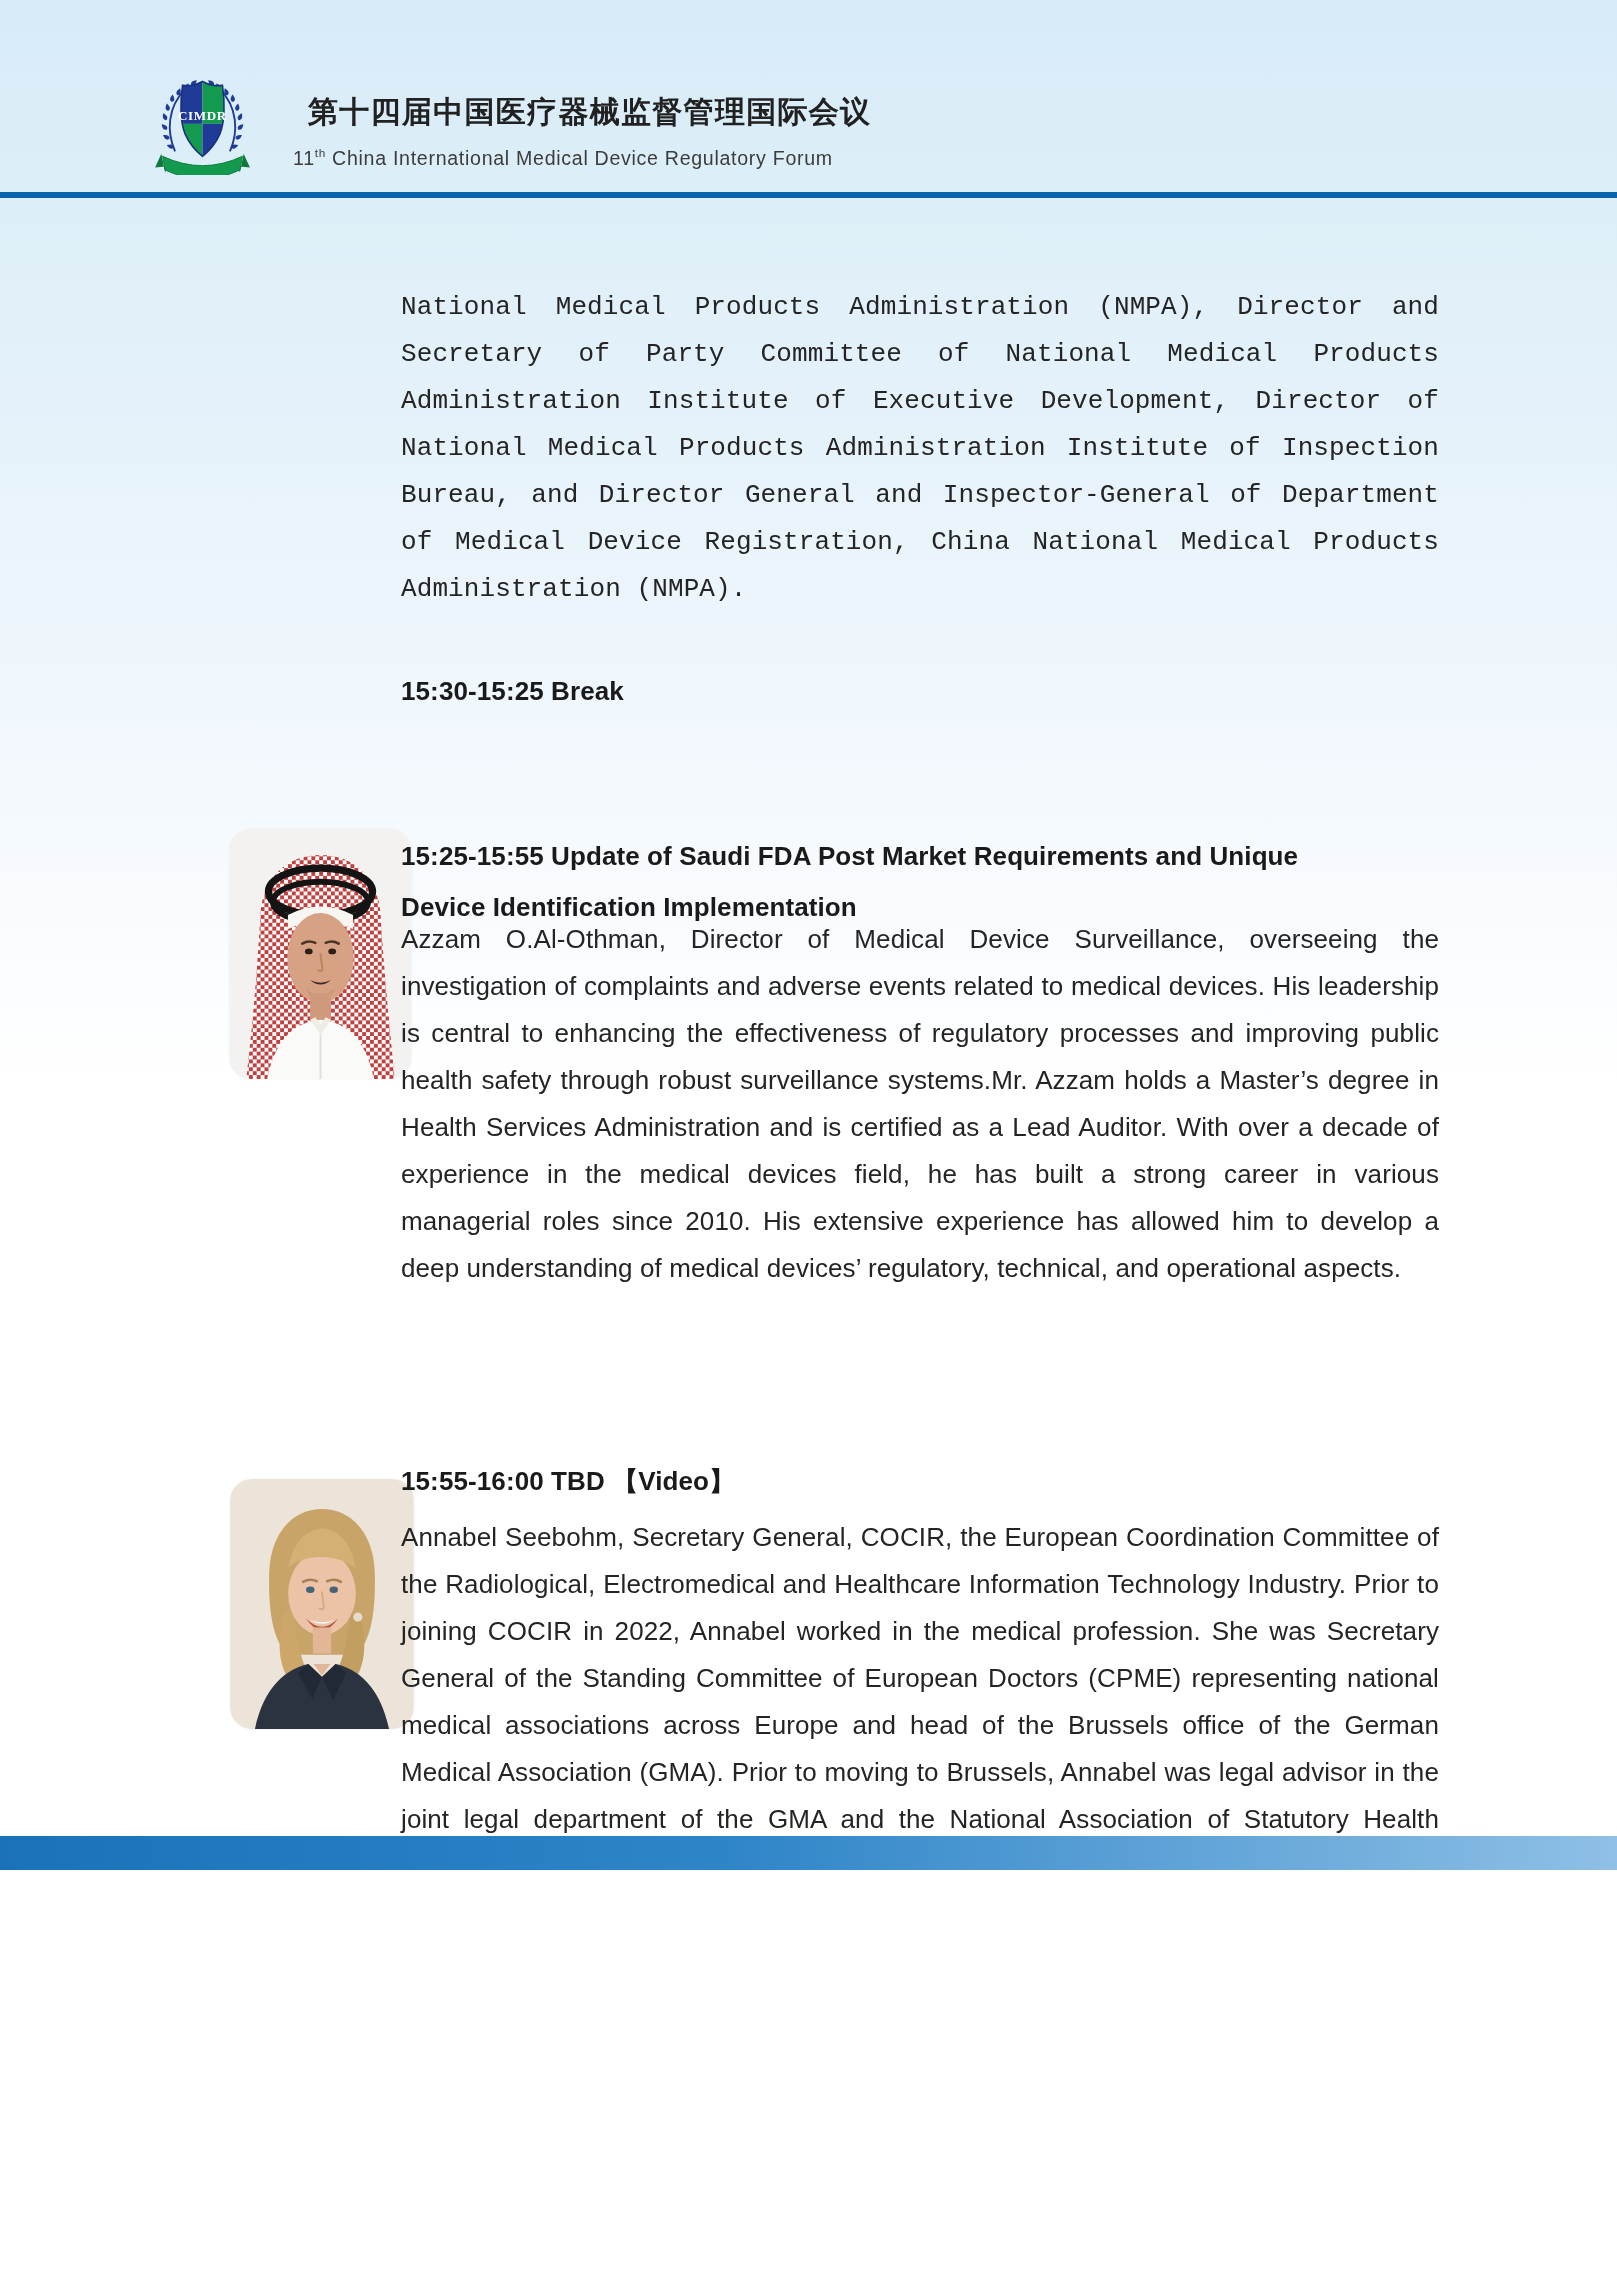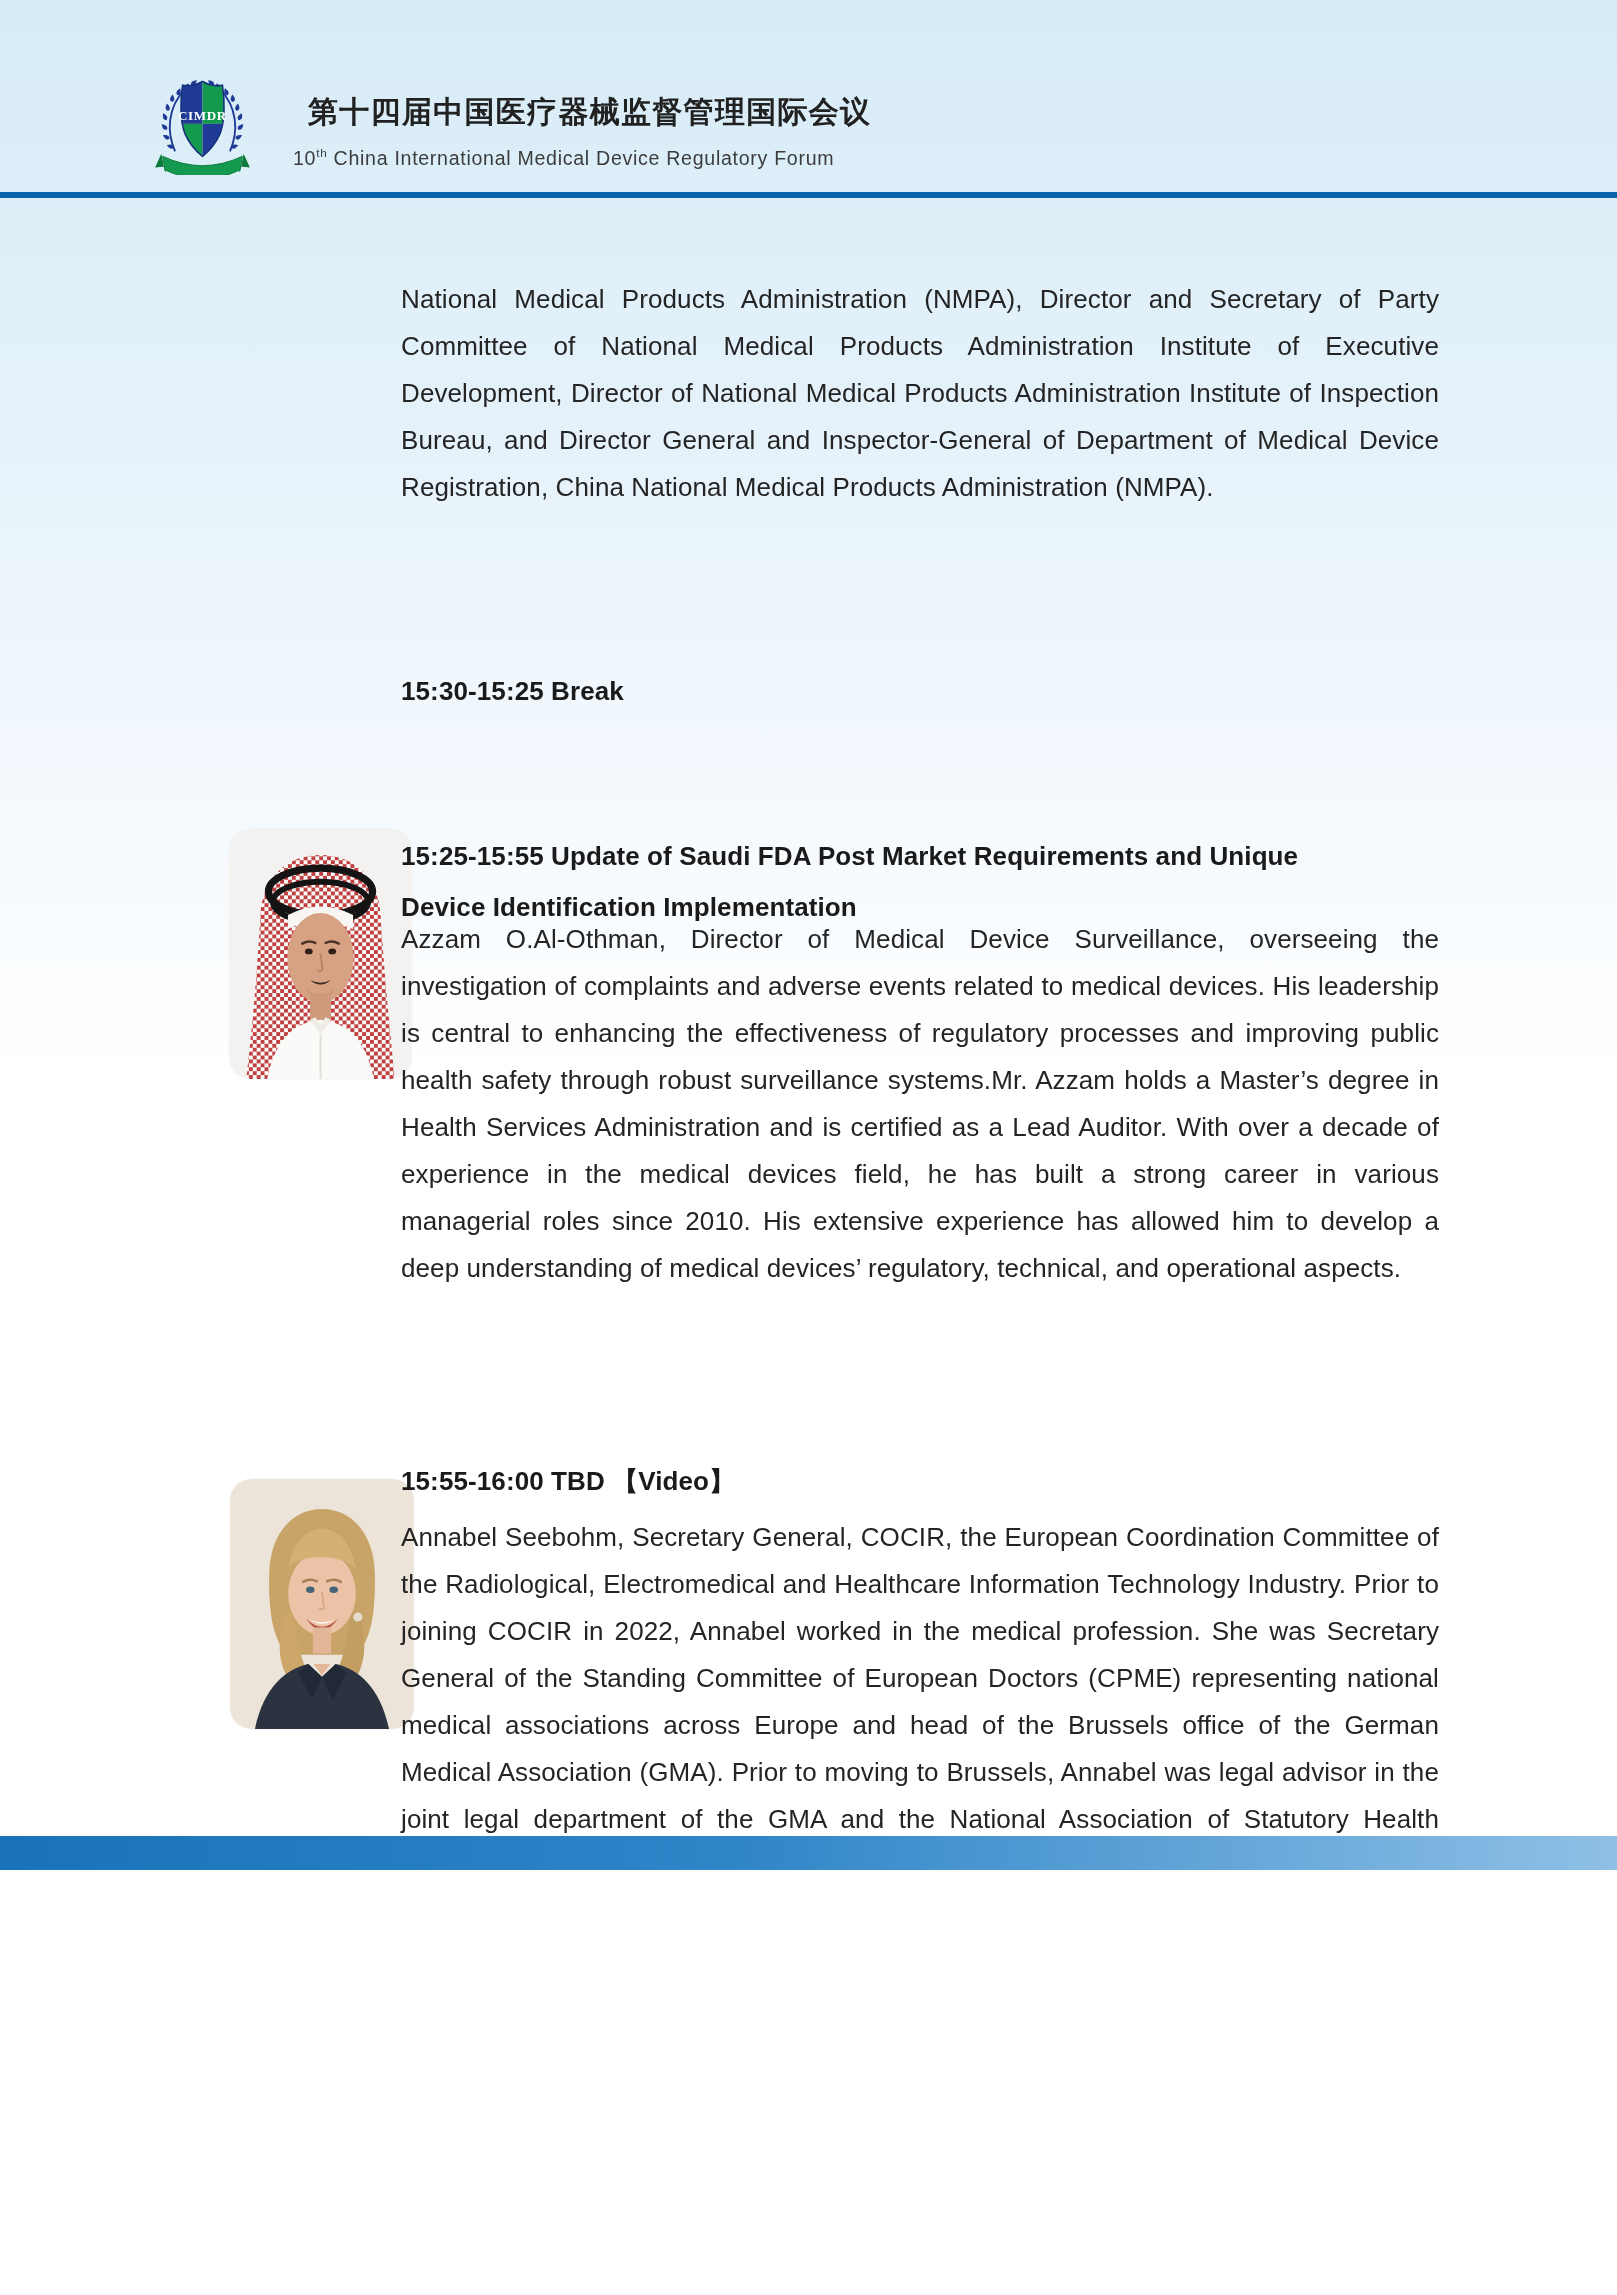--- a/index.html
+++ b/index.html
@@ -33,21 +33,21 @@
   .para{
     position:absolute;left:401px;width:1038px;
     font-size:26px;line-height:47px;color:#242424;
     text-align:justify;margin:0;letter-spacing:0.1px;
   }
   .heading{
     position:absolute;left:401px;width:1043px;
     font-size:26px;line-height:51px;font-weight:700;color:#1a1a1a;
     margin:0;letter-spacing:0.1px;
   }
-  .intro{top:276px;}
+  .intro{top:284px;font-family:Liberation Mono, monospace;}
   .heading-break{top:666px;}
   .heading-s1{top:831px;width:926px;}
   .para-s1{top:916px;}
   .heading-s2{top:1456px;}
   .para-s2{top:1514px;}
   
   .photo{
     position:absolute;overflow:hidden;border-radius:22px;
     box-shadow:0 0 0 0.7px rgba(0,0,0,0.03);
   }
@@ -103,21 +103,21 @@
       </g>
 
       <g>
         <path d="M14,136 L4,158 L24,156 L20,166 Z" fill="#0c7a3c"></path>
         <path d="M146,136 L156,158 L136,156 L140,166 Z" fill="#0c7a3c"></path>
         <path d="M16,140 Q80,170 144,140 L140,162 Q80,190 20,162 Z" fill="#149a4e" stroke="#0c7a3c" stroke-width="1.5"></path>
       </g>
     </svg>
 
     <div class="title-zh">第十四届中国医疗器械监督管理国际会议</div>
-    <div class="title-en"><span>10</span><sup>th</sup><span> China International Medical Device Regulatory Forum</span></div>
+    <div class="title-en"><span>11</span><sup>th</sup><span> China International Medical Device Regulatory Forum</span></div>
   </div>
 
   <div class="header-rule"></div>
 
   <main>
 
     <p class="para intro">National Medical Products Administration (NMPA), Director and Secretary of Party Committee of National Medical Products Administration Institute of Executive Development, Director of National Medical Products Administration Institute of Inspection Bureau, and Director General and Inspector-General of Department of Medical Device Registration, China National Medical Products Administration (NMPA).</p>
 
     <h3 class="heading heading-break">15:30-15:25 Break</h3>
 

